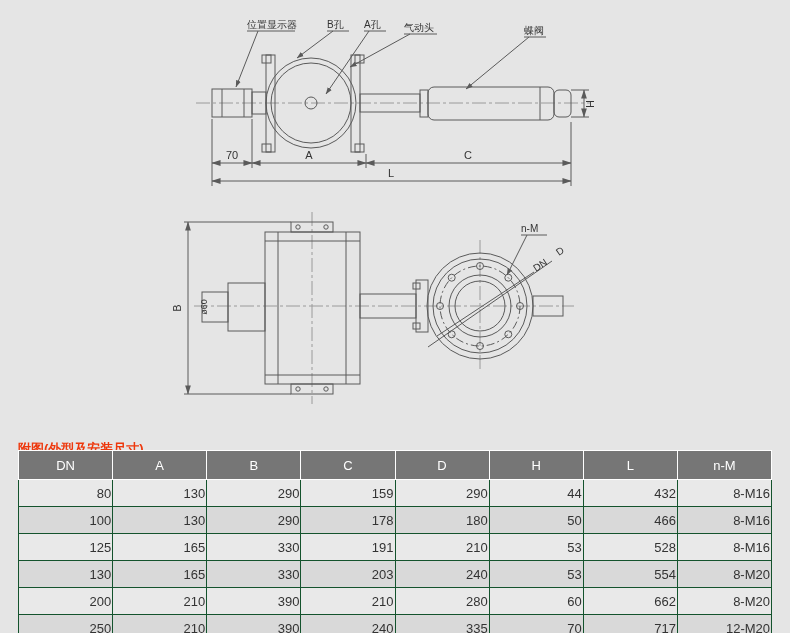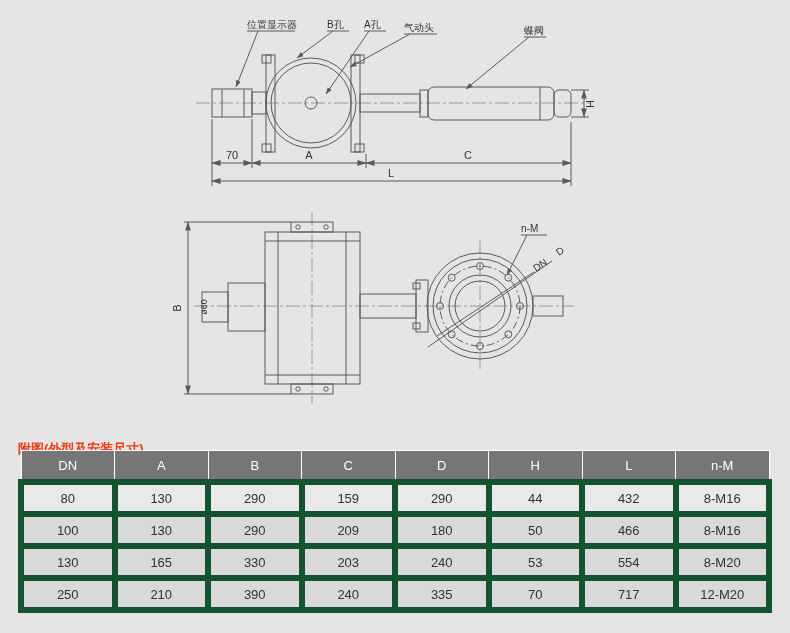--- a/index.html
+++ b/index.html
@@ -15,21 +15,21 @@
   }
   table.spec {
     position:absolute; left:18px; top:450px; width:754px;
     border-collapse:collapse; table-layout:fixed;
     font-size:13px; color:#333; text-align:center;
   }
   table.spec th {
     background:#767676; color:#ffffff; font-weight:normal;
     height:26px; border:1px solid #ffffff; font-size:13px;
   }
-  table.spec td { height:24px; border:6px solid #14532d; }
+  table.spec td { height:24px; border:1px solid #14532d;text-align:right; }
   tr.row-light td { background:#e9e9e9; }
   tr.row-dark  td { background:#d9d9d9;margin-top:12px; }
 </style>
 </head>
 <body>
 
 <div class="page">
 
   <div class="drawing-area">
     <svg width="790" height="420" viewBox="0 0 790 420">
@@ -192,36 +192,56 @@
         <td>159</td>
         <td>290</td>
         <td>44</td>
         <td>432</td>
         <td>8-M16</td>
       </tr>
       <tr class="row-dark">
         <td>100</td>
         <td>130</td>
         <td>290</td>
-        <td>209</td>
+        <td>178</td>
         <td>180</td>
         <td>50</td>
         <td>466</td>
+        <td>8-M16</td>
+      </tr>
+      <tr class="row-light">
+        <td>125</td>
+        <td>165</td>
+        <td>330</td>
+        <td>191</td>
+        <td>210</td>
+        <td>53</td>
+        <td>528</td>
         <td>8-M16</td>
       </tr>
       <tr class="row-dark">
         <td>130</td>
         <td>165</td>
         <td>330</td>
         <td>203</td>
         <td>240</td>
         <td>53</td>
         <td>554</td>
         <td>8-M20</td>
       </tr>
+      <tr class="row-light">
+        <td>200</td>
+        <td>210</td>
+        <td>390</td>
+        <td>210</td>
+        <td>280</td>
+        <td>60</td>
+        <td>662</td>
+        <td>8-M20</td>
+      </tr>
       <tr class="row-dark">
         <td>250</td>
         <td>210</td>
         <td>390</td>
         <td>240</td>
         <td>335</td>
         <td>70</td>
         <td>717</td>
         <td>12-M20</td>
       </tr>

